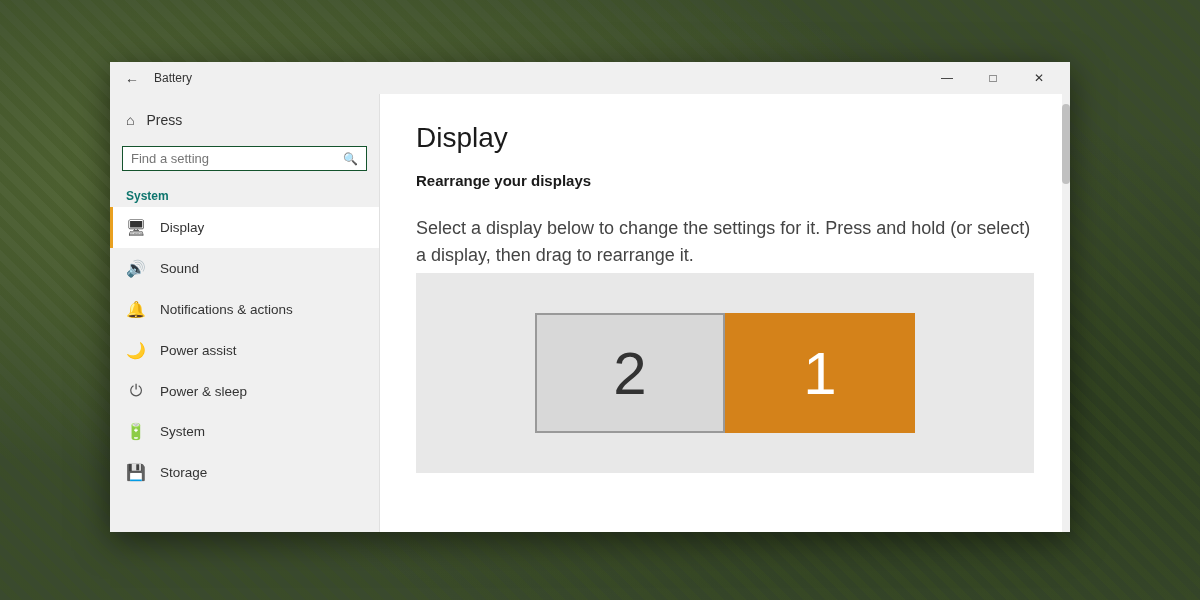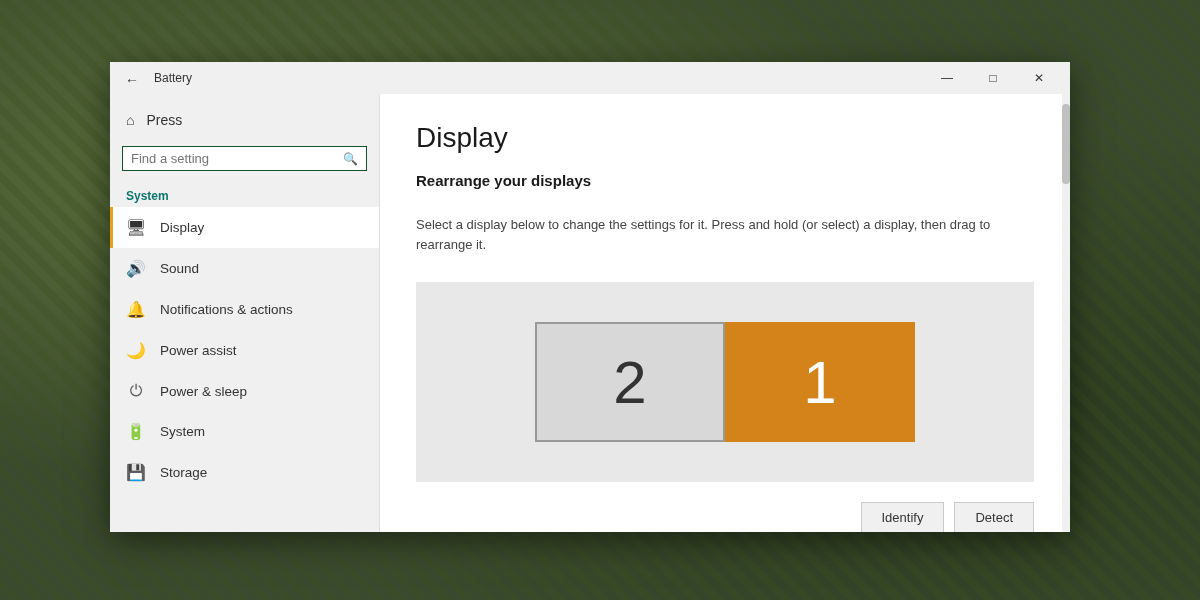--- a/index.html
+++ b/index.html
@@ -194,23 +194,23 @@
     }
 
     .section-heading {
       font-size: 15px;
       font-weight: 600;
       color: #1a1a1a;
       margin-bottom: 26px;
     }
 
     .section-desc {
-      font-size: 13px;
+      font-size: 18px;
       color: #444;
-      margin-bottom: 28px;
+      margin-bottom: 4px;
       line-height: 1.5;
     }
 
     .display-area {
       background: #e8e8e8;
       padding: 24px;
       display: flex;
       align-items: center;
       justify-content: center;
       min-height: 200px;
@@ -379,21 +379,17 @@
         <div class="displays-container">
           <div class="display-box display-box-2">
             <span>2</span>
           </div>
           <div class="display-box display-box-1">
             <span>1</span>
           </div>
         </div>
       </div>
 
-      <div class="display-buttons">
-        <button class="display-btn">Identify</button>
-        <button class="display-btn">Detect</button>
-      </div>
 
     </div>
 
   </div>
 </div>
 
 </body></html>

